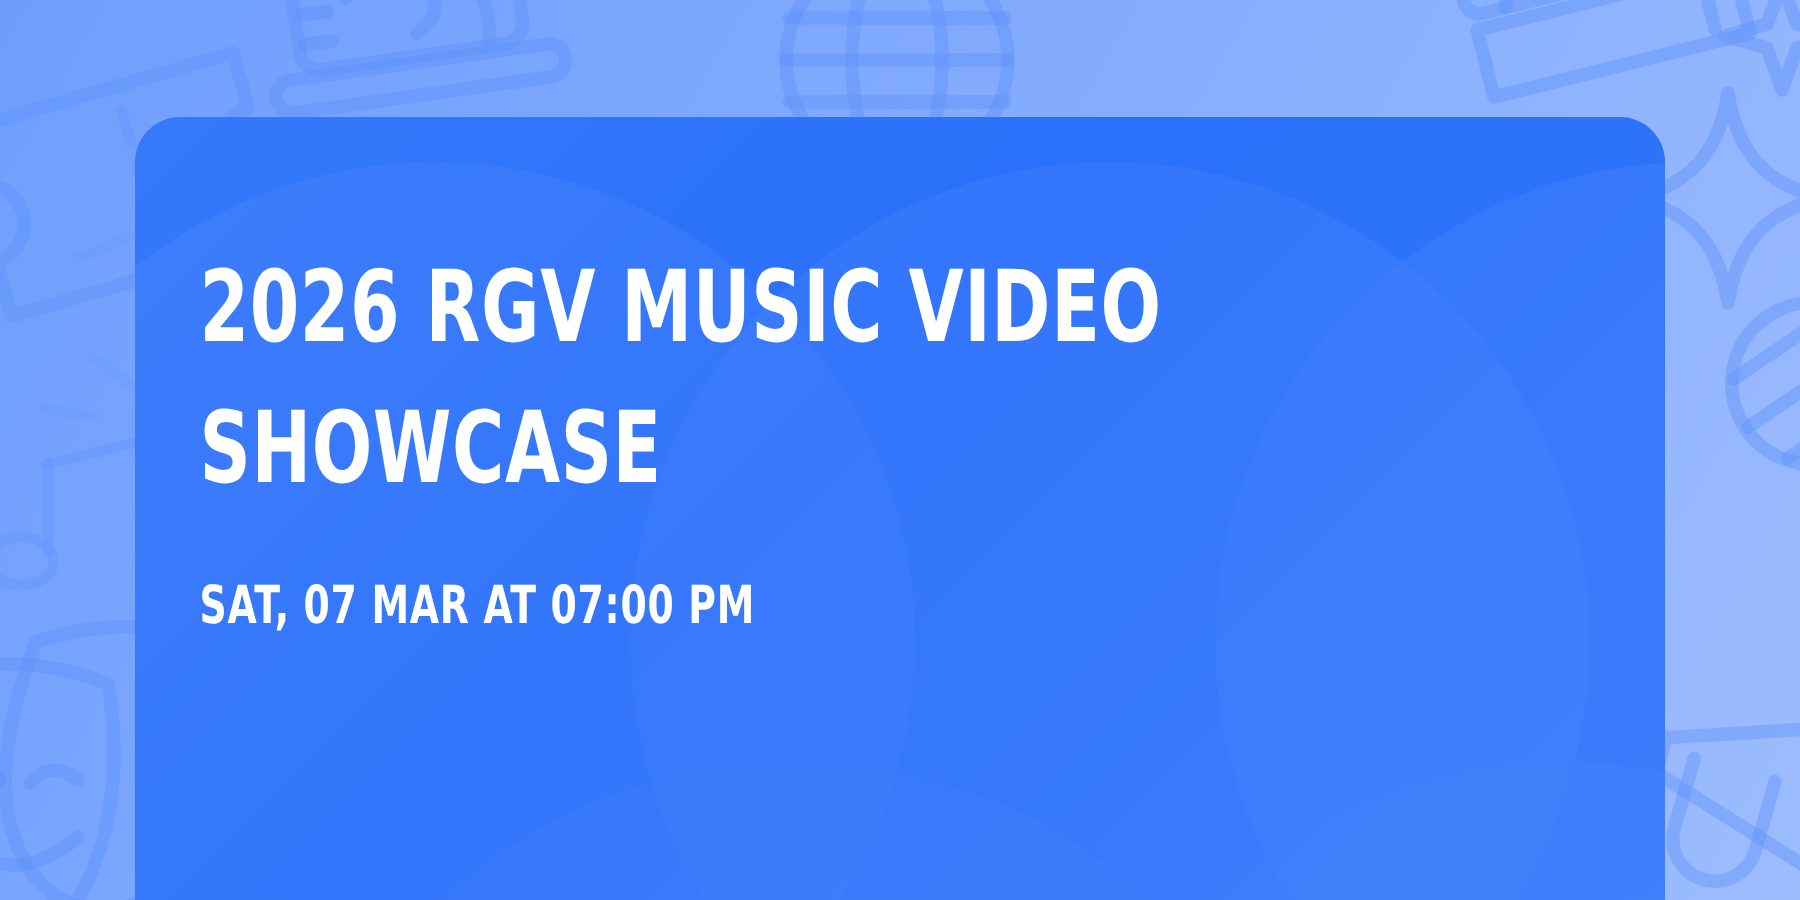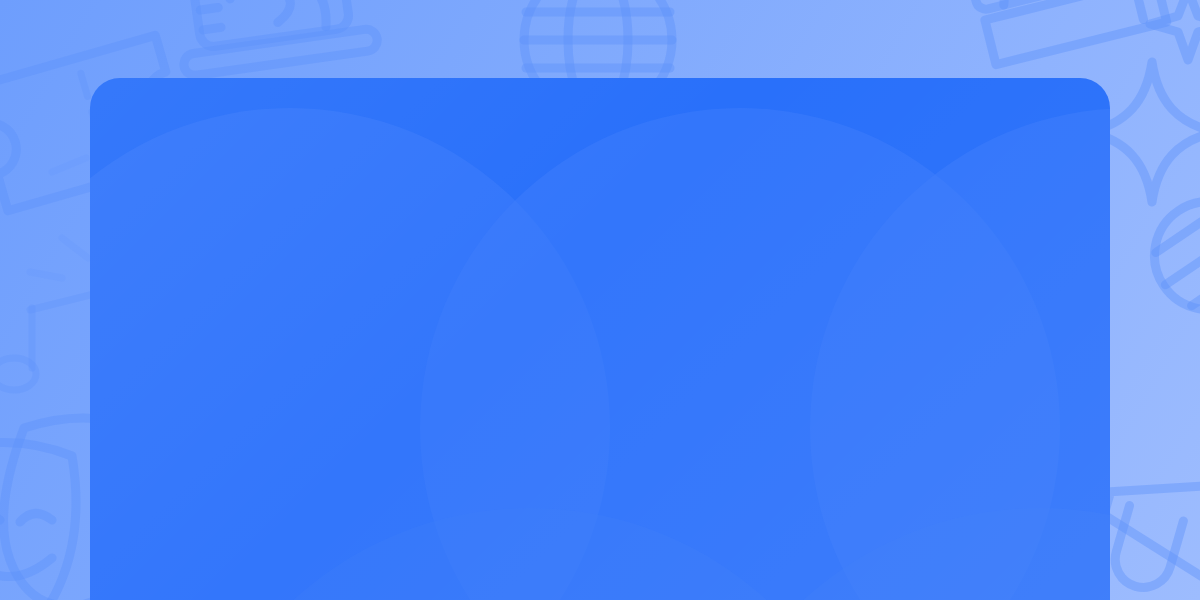--- a/index.html
+++ b/index.html
@@ -204,15 +204,20 @@
   </div>
 
   <div id="event-card">
     <div class="card-blob blob-a"></div>
     <div class="card-blob blob-b"></div>
     <div class="card-blob blob-c"></div>
     <div class="card-blob blob-d"></div>
     <div class="card-blob blob-e"></div>
     <div class="card-sheen"></div>
 
+    <div id="card-content">
+      <h1 id="event-title">2026 RGV Music Video
+Showcase</h1>
+      <p id="event-datetime">Sat, 07 Mar at 07:00 PM</p>
+    </div>
   </div>
 
 </div>
 
 </body></html>

